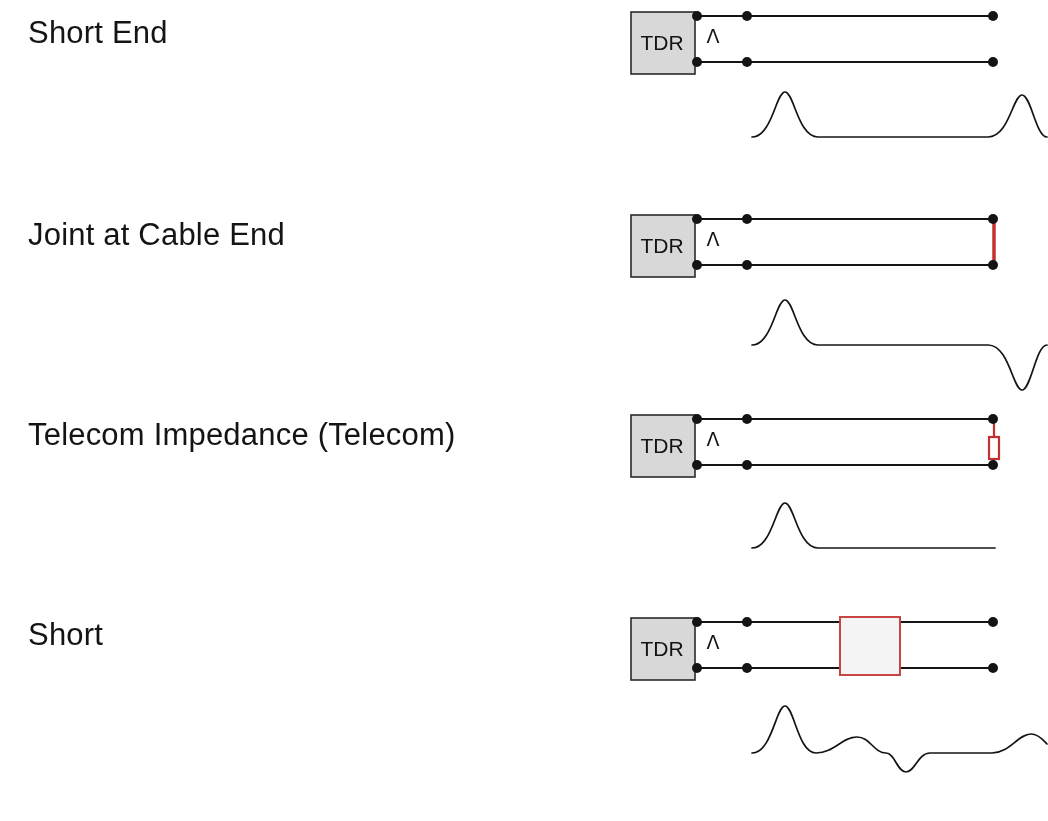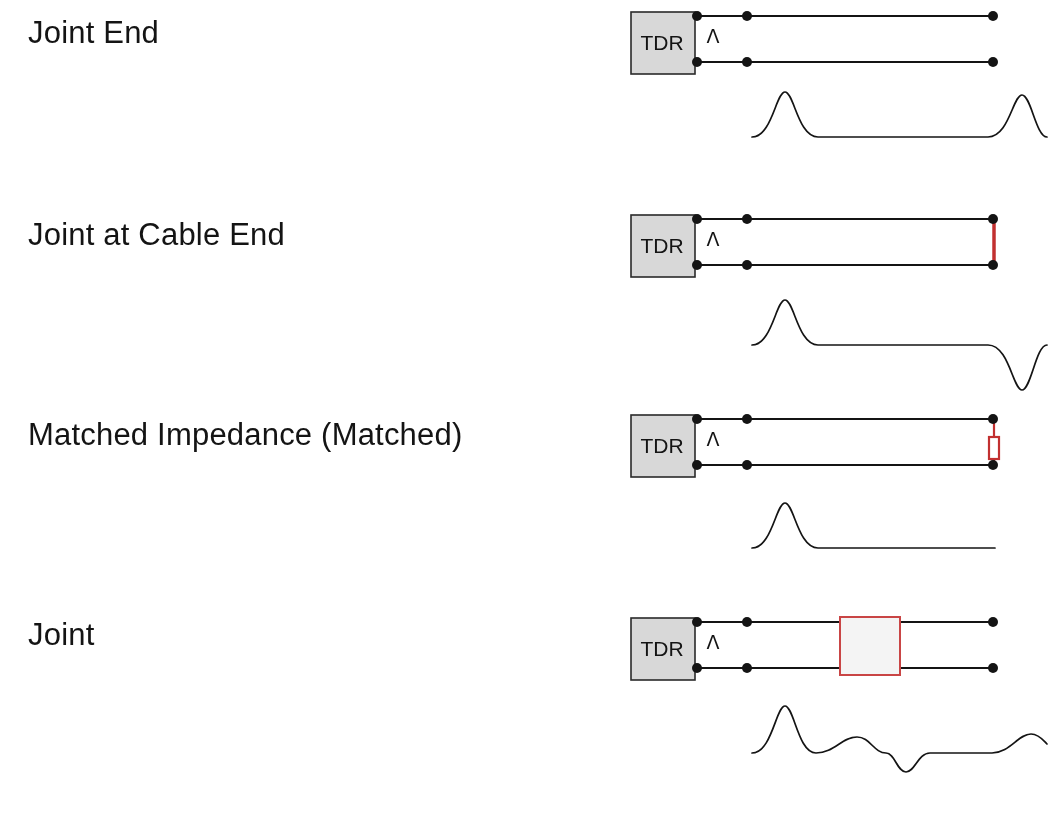--- a/index.html
+++ b/index.html
@@ -31,21 +31,21 @@
   .wave   { fill:none; stroke:#141414; stroke-width:1.7; stroke-linecap:round; }
   .short-bar { stroke:#c23030; stroke-width:3.5; }
   .red-stub  { stroke:#c23030; stroke-width:2.2; }
   .resistor  { fill:#ffffff; stroke:#c23030; stroke-width:2.2; }
   .joint     { fill:#f4f4f4; stroke:#c94545; stroke-width:2; }
 </style>
 </head>
 <body>
 
 <section>
-  <h2 class="row-label" style="top:16px">Joint End</h2>
+  <h2 class="row-label" style="top:16px">Short End</h2>
 
   <svg class="schematic" style="top:0" width="428" height="170" viewBox="620 0 428 170">
     <rect class="tdr-box" x="631" y="12" width="64" height="62"></rect>
     <text class="tdr-text" x="662" y="50" text-anchor="middle">TDR</text>
     <line class="wire" x1="695" y1="16" x2="995" y2="16"></line>
     <line class="wire" x1="695" y1="62" x2="995" y2="62"></line>
     <text class="pulse-glyph" x="713" y="43" text-anchor="middle">Λ</text>
     <circle class="dot" cx="697" cy="16" r="5"></circle>
     <circle class="dot" cx="747" cy="16" r="5"></circle>
     <circle class="dot" cx="993" cy="16" r="5"></circle>
@@ -70,42 +70,42 @@
     <circle class="dot" cx="747" cy="219" r="5"></circle>
     <circle class="dot" cx="993" cy="219" r="5"></circle>
     <circle class="dot" cx="697" cy="265" r="5"></circle>
     <circle class="dot" cx="747" cy="265" r="5"></circle>
     <circle class="dot" cx="993" cy="265" r="5"></circle>
     <path class="wave" d="M752,345 C772,345 776,300 785,300 C794,300 798,345 818,345 L988,345 C1009,345 1013,390 1022,390 C1031,390 1036,345 1047,345"></path>
   </svg>
 </section>
 
 <section>
-  <h2 class="row-label" style="top:418px">Matched Impedance (Matched)</h2>
+  <h2 class="row-label" style="top:418px">Telecom Impedance (Telecom)</h2>
 
   <svg class="schematic" style="top:405px" width="428" height="165" viewBox="620 405 428 165">
     <rect class="tdr-box" x="631" y="415" width="64" height="62"></rect>
     <text class="tdr-text" x="662" y="453" text-anchor="middle">TDR</text>
     <line class="wire" x1="695" y1="419" x2="995" y2="419"></line>
     <line class="wire" x1="695" y1="465" x2="995" y2="465"></line>
     <line class="red-stub" x1="994" y1="423" x2="994" y2="461"></line>
     <rect class="resistor" x="989" y="437" width="10" height="22"></rect>
     <text class="pulse-glyph" x="713" y="446" text-anchor="middle">Λ</text>
     <circle class="dot" cx="697" cy="419" r="5"></circle>
     <circle class="dot" cx="747" cy="419" r="5"></circle>
     <circle class="dot" cx="993" cy="419" r="5"></circle>
     <circle class="dot" cx="697" cy="465" r="5"></circle>
     <circle class="dot" cx="747" cy="465" r="5"></circle>
     <circle class="dot" cx="993" cy="465" r="5"></circle>
     <path class="wave" d="M752,548 C772,548 776,503 785,503 C794,503 798,548 818,548 L995,548"></path>
   </svg>
 </section>
 
 <section>
-  <h2 class="row-label" style="top:618px">Joint</h2>
+  <h2 class="row-label" style="top:618px">Short</h2>
 
   <svg class="schematic" style="top:610px" width="428" height="211" viewBox="620 610 428 211">
     <rect class="tdr-box" x="631" y="618" width="64" height="62"></rect>
     <text class="tdr-text" x="662" y="656" text-anchor="middle">TDR</text>
     <line class="wire" x1="695" y1="622" x2="995" y2="622"></line>
     <line class="wire" x1="695" y1="668" x2="995" y2="668"></line>
     <rect class="joint" x="840" y="617" width="60" height="58"></rect>
     <text class="pulse-glyph" x="713" y="649" text-anchor="middle">Λ</text>
     <circle class="dot" cx="697" cy="622" r="5"></circle>
     <circle class="dot" cx="747" cy="622" r="5"></circle>

